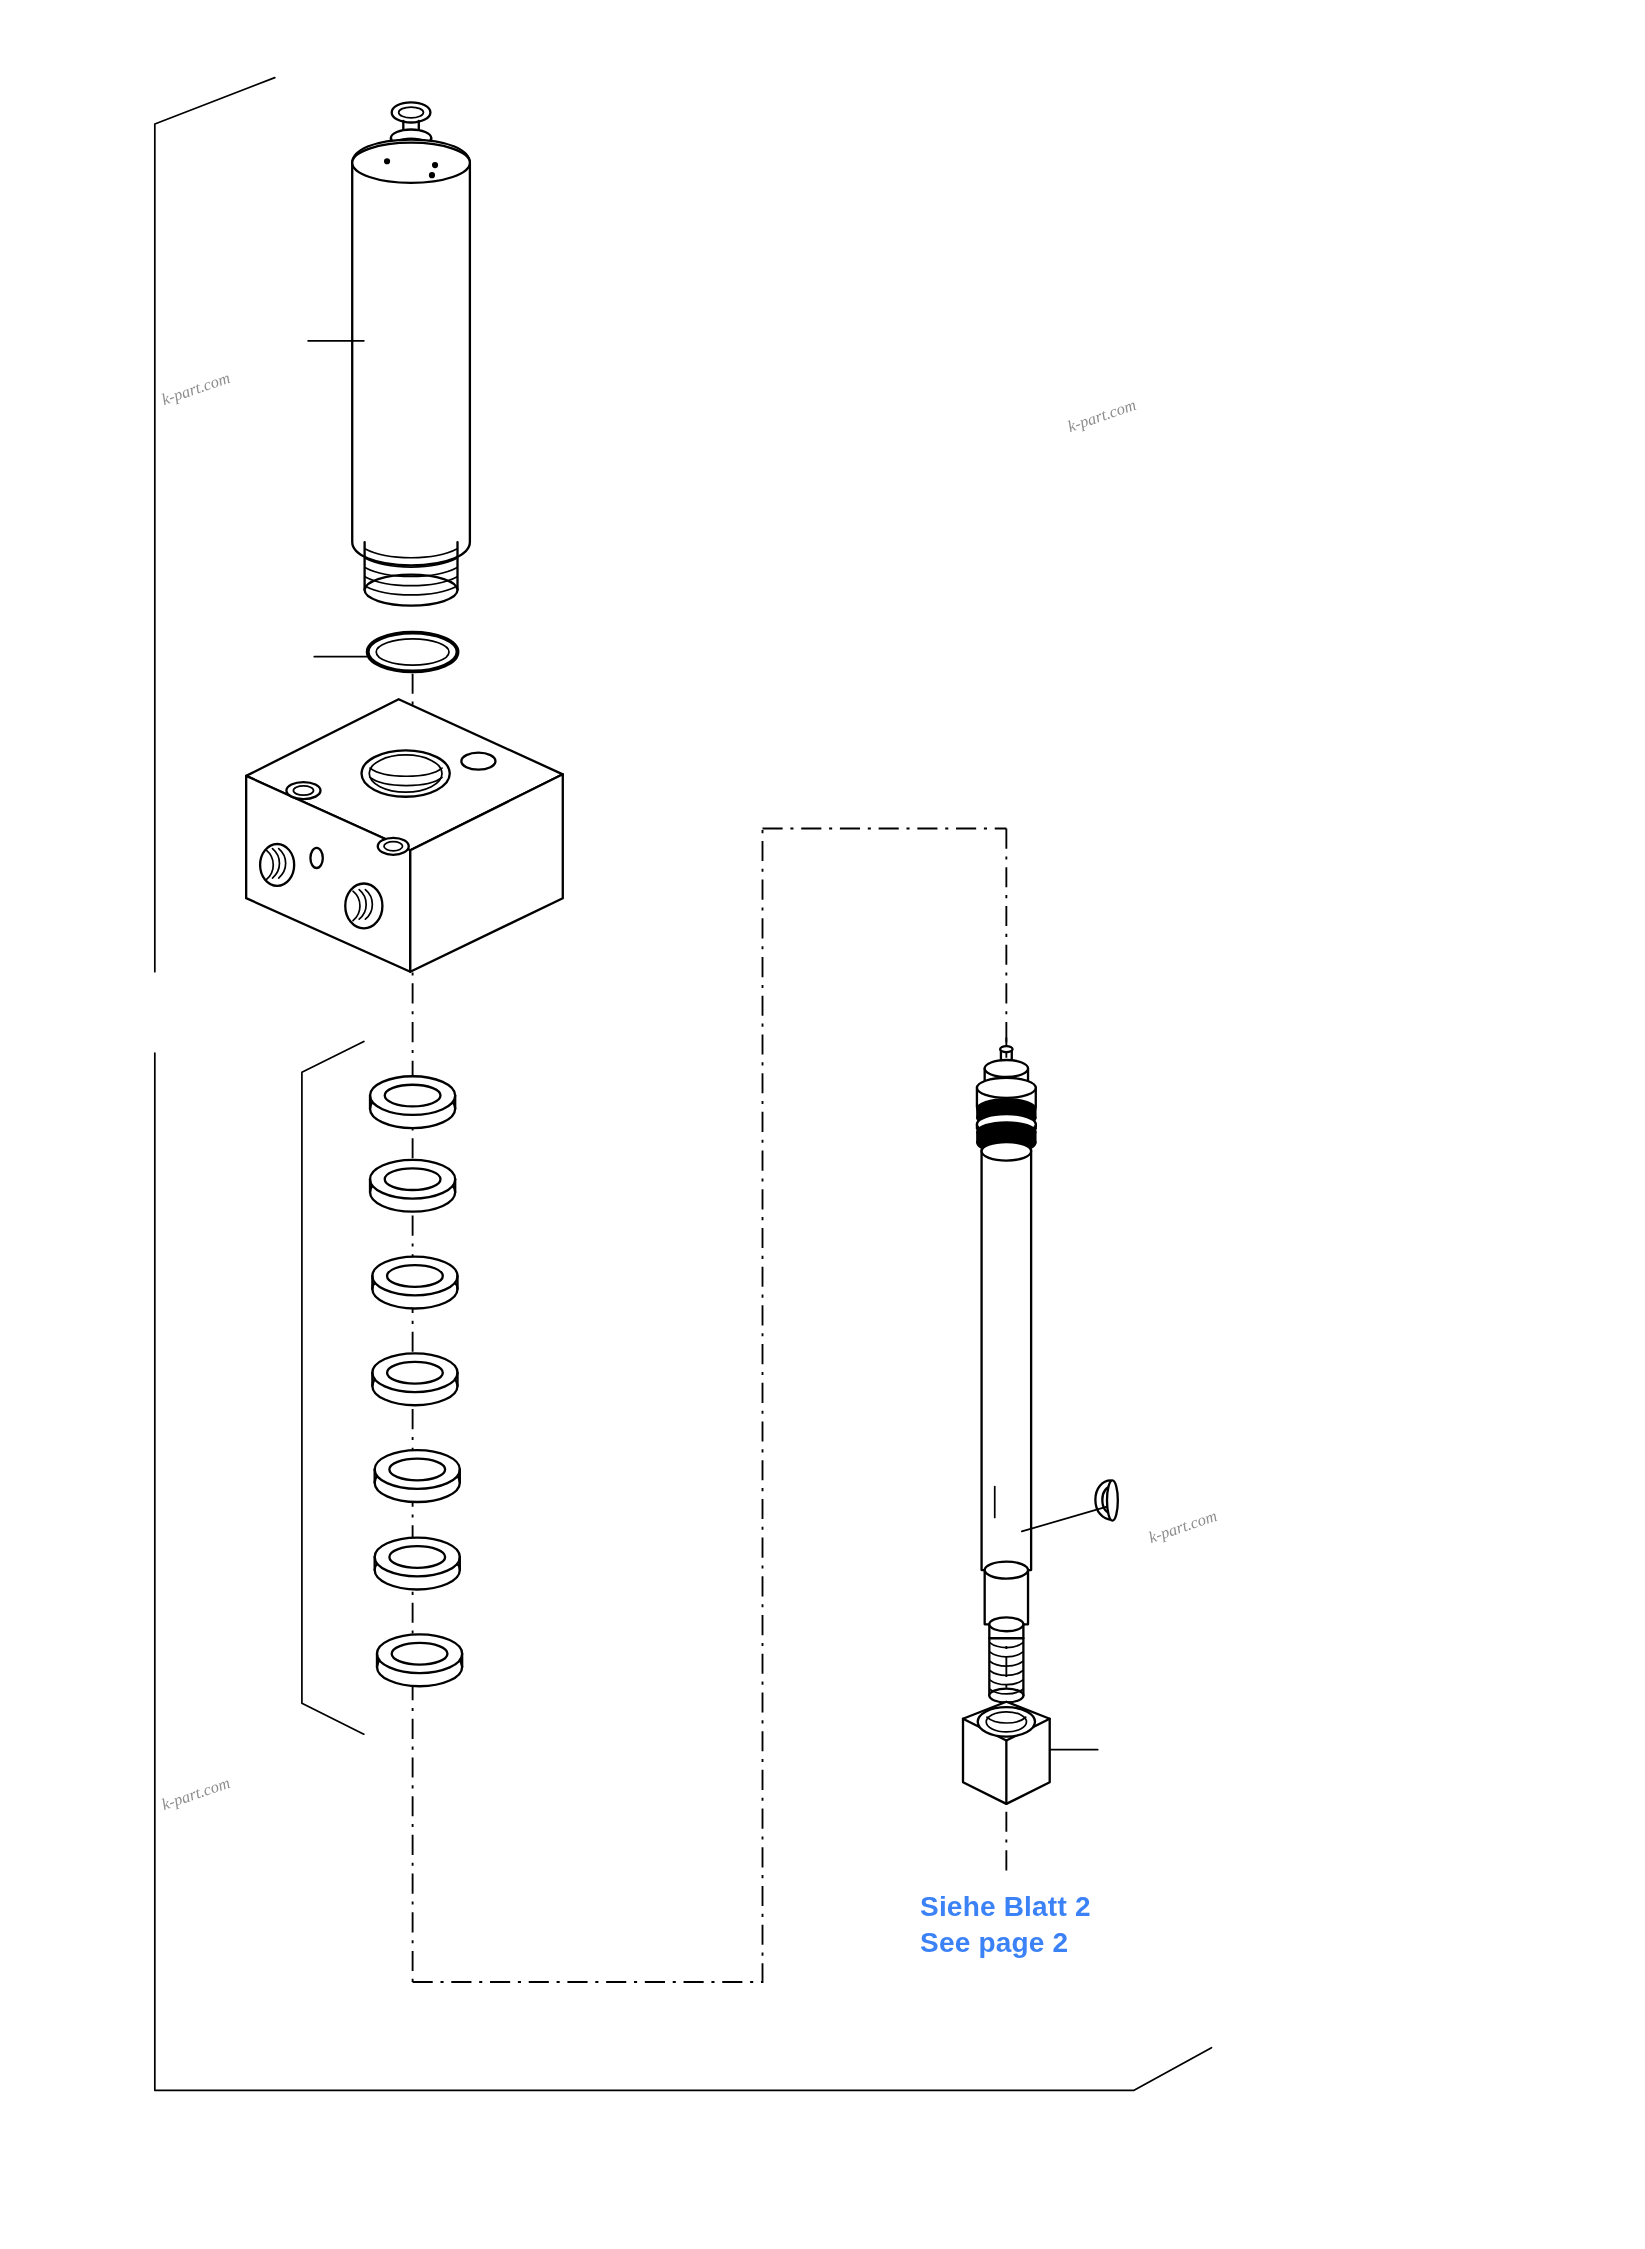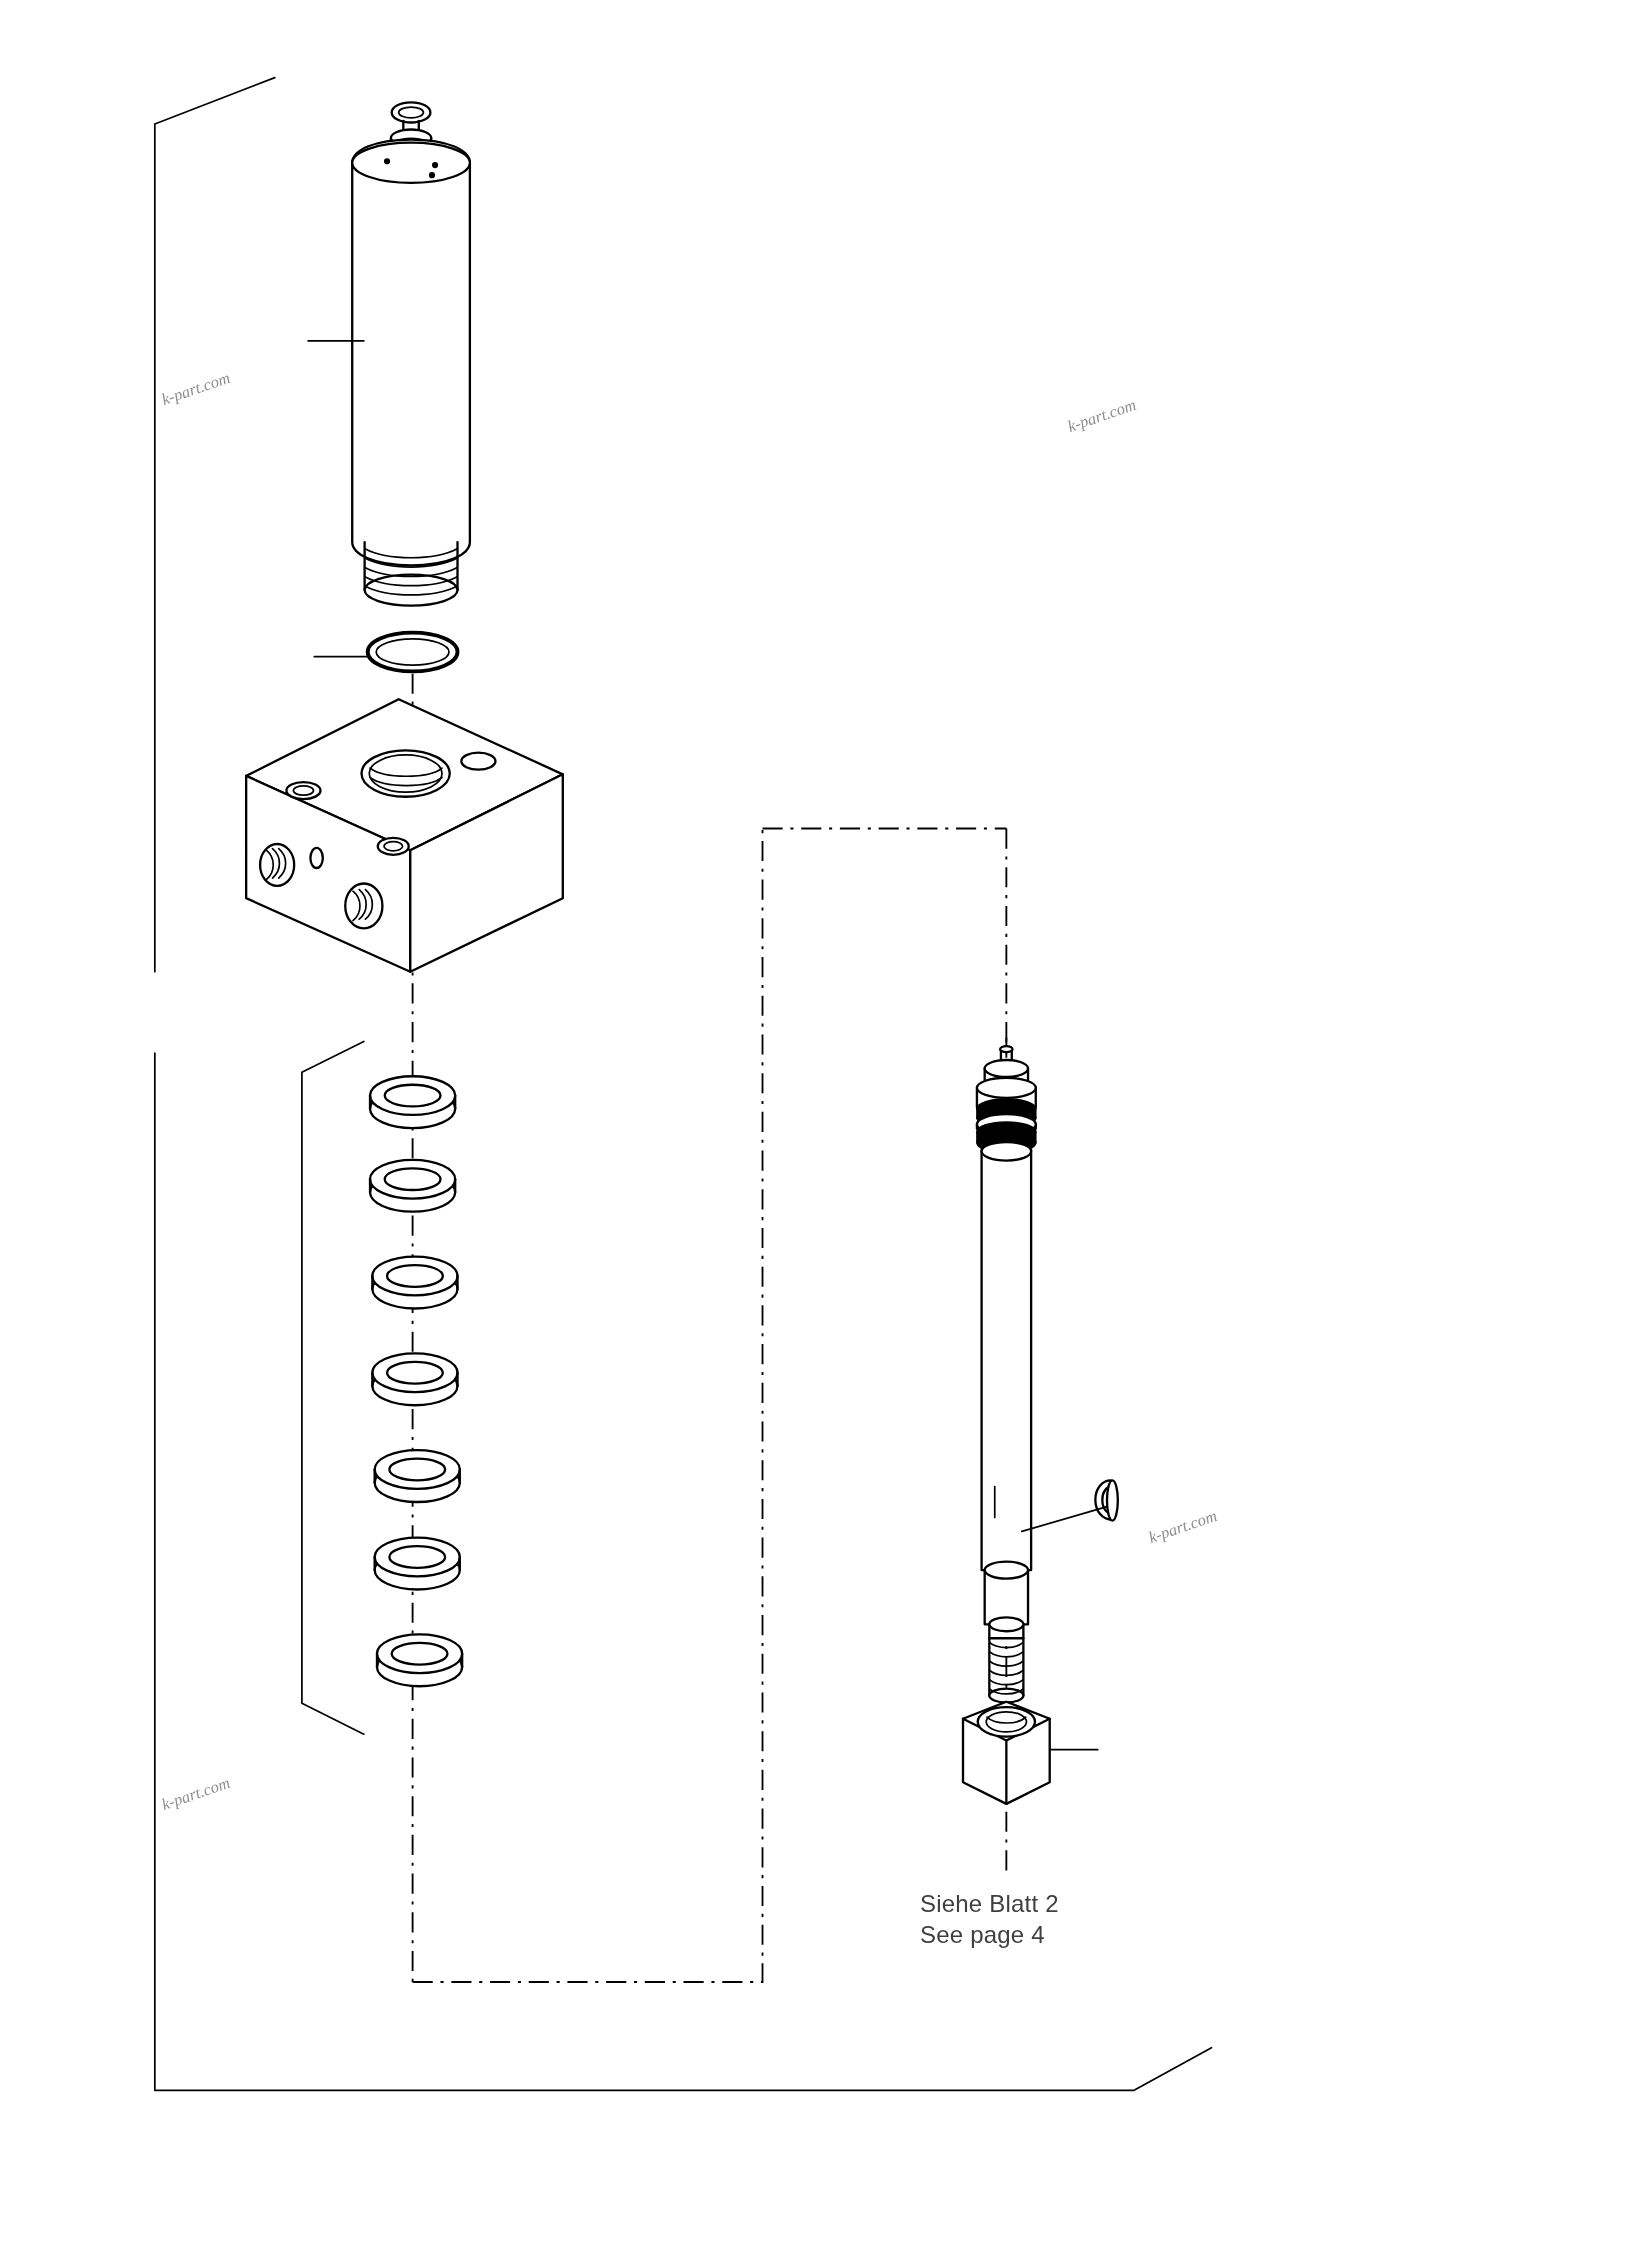--- a/index.html
+++ b/index.html
@@ -58,23 +58,23 @@
   }
   .dashdot {
     fill: none;
     stroke: #000000;
     stroke-width: 2.4;
     stroke-dasharray: 26 10 4 10;
     stroke-linecap: butt;
   }
   .caption {
     position: absolute;
-    font-size: 24px;
-    font-weight: normal;
-    color: #404040;
+    font-size: 28px;
+    font-weight: bold;
+    color: #3b82f6;
     white-space: nowrap;
     line-height: 1.28;
     letter-spacing: 0.2px;
   }
   .wm {
     position: absolute;
     font-family: "Liberation Serif", serif;
     font-style: italic;
     font-size: 16.3px;
     color: #8d8d8d;
@@ -328,21 +328,21 @@
         <path class="stroke-thin" d="M 1275 2218 C 1285 2228 1315 2228 1325 2218"></path>
       </g>
 
       <path class="stroke-thin" d="M 1356 2260 L 1418 2260"></path>
     </g>
 
   </svg>
 
   <div class="caption" style="left:920px; top:1889px;">
     <div>Siehe Blatt 2</div>
-    <div>See page 4</div>
+    <div>See page 2</div>
   </div>
 
   <div class="wm" style="left:159px; top:391px;">k-part.com</div>
   <div class="wm" style="left:1065px; top:418px;">k-part.com</div>
   <div class="wm" style="left:1146px; top:1529px;">k-part.com</div>
   <div class="wm" style="left:159px; top:1796px;">k-part.com</div>
 
 </div>
 
 

